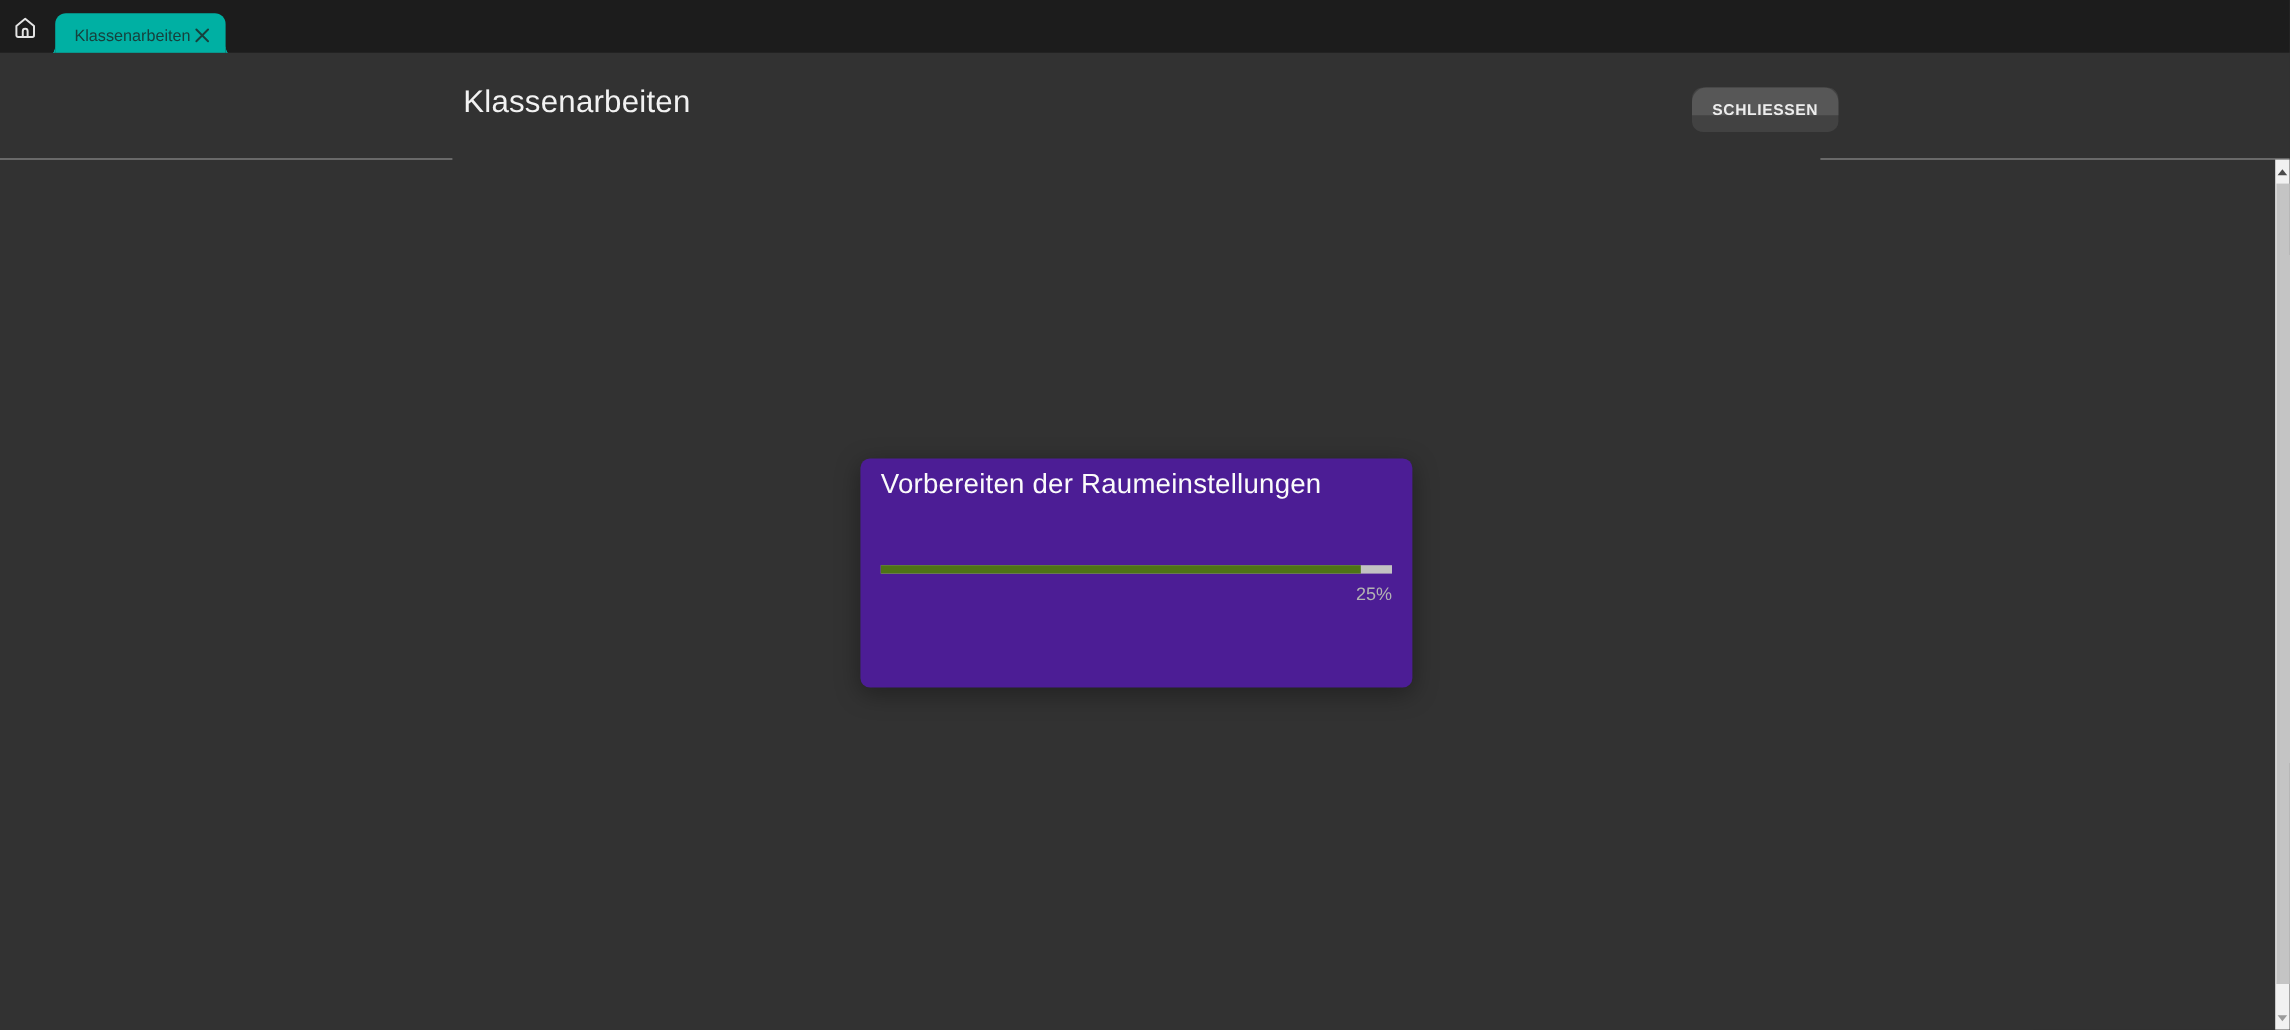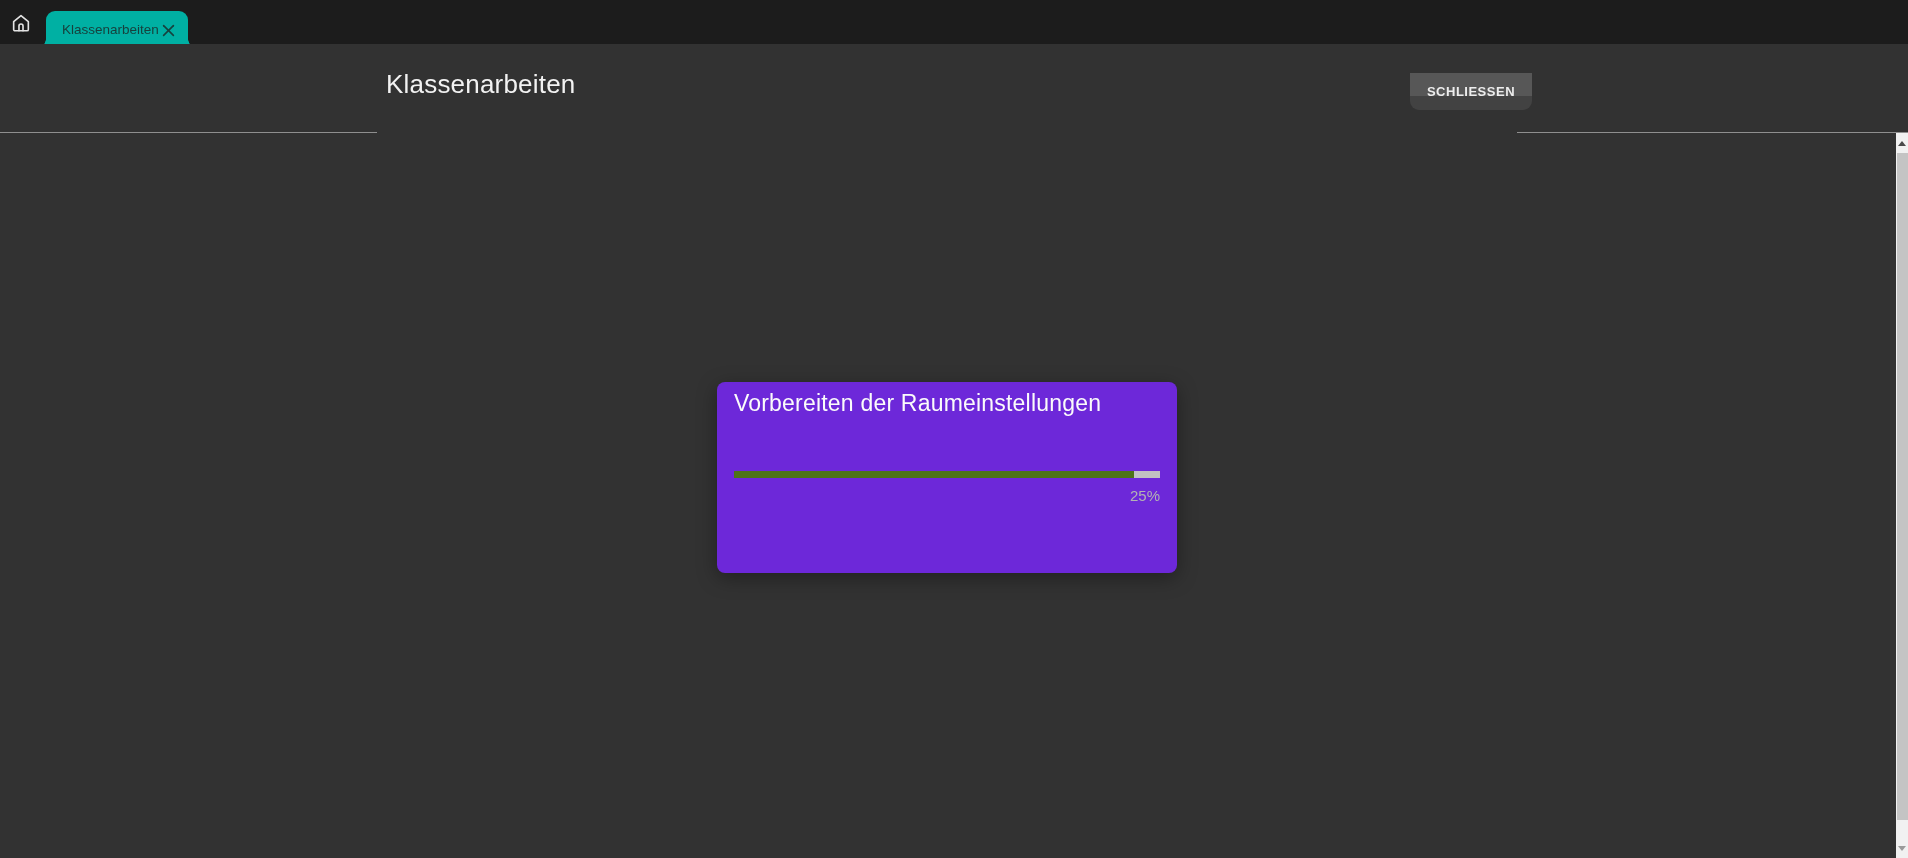--- a/index.html
+++ b/index.html
@@ -34,42 +34,42 @@
     border-radius:9px;background:#424242;
   }
   
   .header-clip{position:absolute;left:0;top:0;width:1908px;height:52px;overflow:hidden;}
   .page-title{
     position:absolute;left:386px;top:25px;margin:0;font-size:26px;font-weight:500;
     color:#f2f2f2;white-space:nowrap;letter-spacing:.2px;
   }
   .close-btn{
     position:absolute;left:1410px;top:29px;width:122px;height:37px;
-    border-radius:0;background:#575757;border:none;cursor:pointer;
+    border-radius:12px;background:#575757;border:none;cursor:pointer;
     color:#ededed;font-size:13px;font-weight:600;letter-spacing:.5px;
     font-family:inherit;text-align:center;line-height:37px;padding:0;
   }
   .divider{position:absolute;top:88px;height:1px;background:#8f8f8f;}
   .divider.left{left:0;width:377px;}
   .divider.right{left:1517px;width:391px;}
 
   
   .scrollbar{position:absolute;left:1896px;top:89px;width:12px;height:725px;background:#f1f1f1;}
   .sb-up,.sb-down{position:absolute;left:0;width:12px;height:20px;cursor:pointer;display:flex;align-items:center;justify-content:center;}
   .sb-up{top:0;}
   .sb-down{bottom:0;}
   .sb-arrow{width:0;height:0;border-left:4px solid transparent;border-right:4px solid transparent;}
   .sb-up .sb-arrow{border-bottom:5px solid #4a4a4a;}
   .sb-down .sb-arrow{border-top:5px solid #9a9a9a;}
   .sb-thumb{position:absolute;left:1px;top:20px;width:11px;height:667px;background:#c4c4c4;cursor:pointer;}
 
   
   .modal{
     position:absolute;left:717px;top:338px;width:460px;height:191px;
-    background:#6d28d9;border-radius:8px;box-shadow:0 5px 20px rgba(0,0,0,.35);text-align:right;
+    background:#4c1d95;border-radius:8px;box-shadow:0 5px 20px rgba(0,0,0,.35);text-align:right;
   }
   .modal-title{
     position:absolute;left:17px;top:8px;margin:0;font-size:23px;font-weight:500;
     color:#fbfbfb;white-space:nowrap;letter-spacing:.2px;
   }
   .progress-track{
     position:absolute;left:17px;right:17px;top:89px;height:7px;background:#c2c2c2;
   }
   .progress-fill{position:absolute;left:0;top:0;bottom:0;width:94%;background:#4e7316;}
   .progress-percent{

